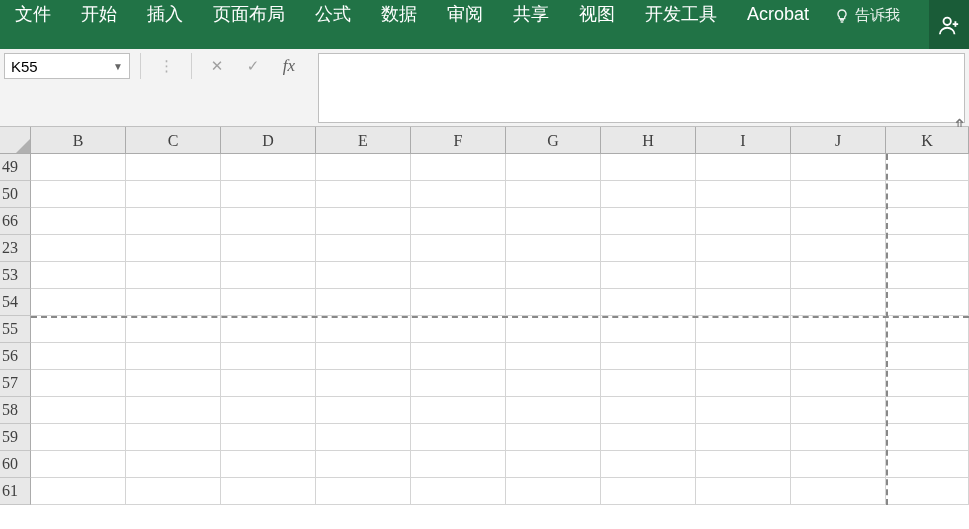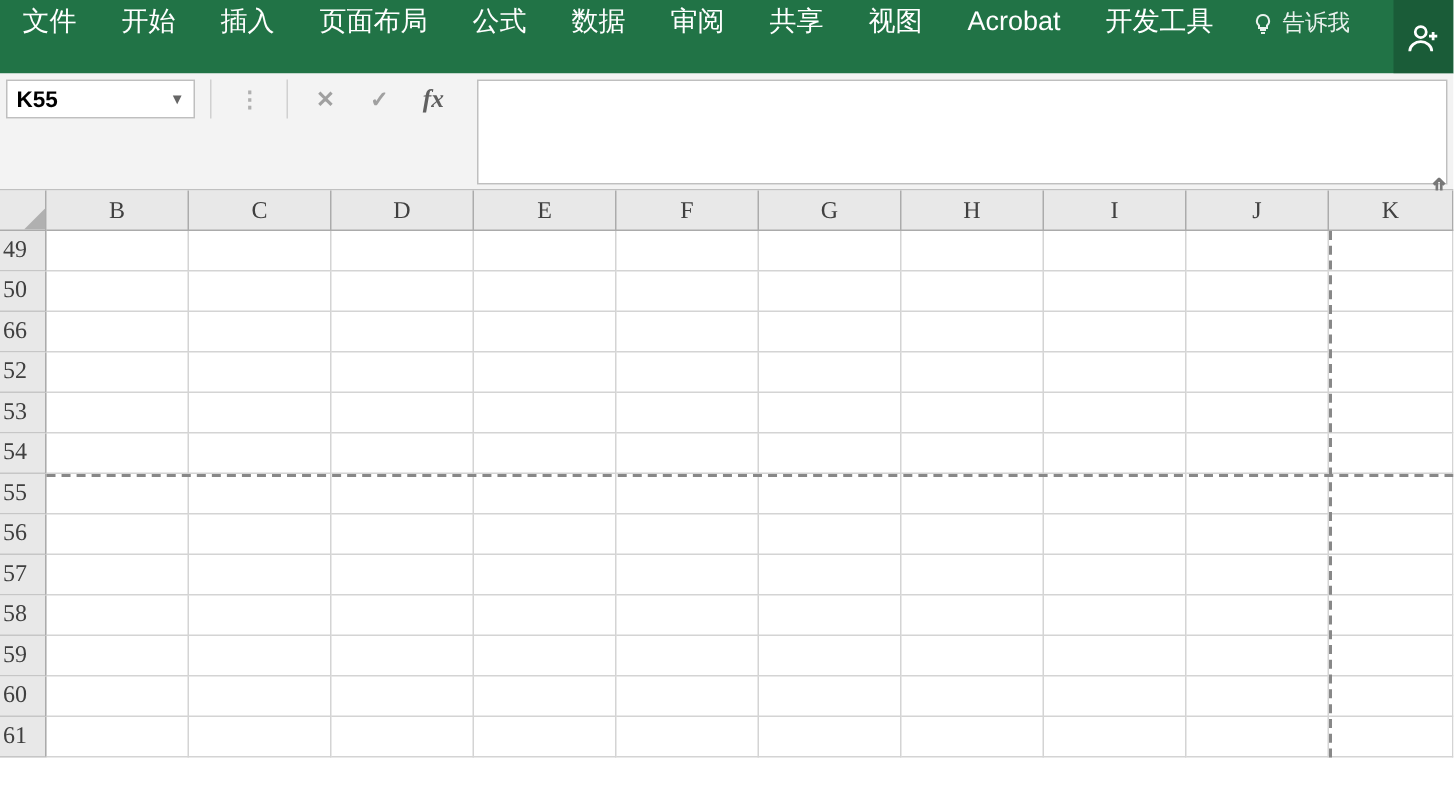--- a/index.html
+++ b/index.html
@@ -13,21 +13,21 @@
            display:flex; align-items:center; }
     .tab.acrobat { font-weight:400; }
     .tellme { display:flex; align-items:center; gap:5px; padding:6px 10px; opacity:.9;
               font-size:15px; }
     .bulb { width:16px; height:16px; }
     .share-btn { position:absolute; right:0; top:0; height:49px; width:40px;
                  background:#1a5c38; display:flex; align-items:center; justify-content:center; }
 
     
     .fbar-wrap { display:flex; align-items:flex-start; padding:4px; gap:6px; height:78px;
-                 border-bottom:1px solid #c0c0c0; background:#f3f3f3; position:relative;font-weight:bold; }
+                 border-bottom:1px solid #c0c0c0; background:#f3f3f3; position:relative; }
     .namebox { width:126px; height:26px; border:1px solid #bfbfbf; background:#fff;
                display:flex; align-items:center; padding:0 6px; font-size:15px;
                justify-content:space-between; }
     .namebox .dd { color:#666; font-size:10px; }
     .sep { width:1px; height:26px; background:#d0d0d0; margin:0 4px; }
     .mini-icon { width:30px; height:26px; display:flex; align-items:center;
                  justify-content:center; color:#a0a0a0; font-size:15px; cursor:pointer; }
     .fx { font-style:italic; font-family:"Times New Roman",serif; color:#606060; font-size:17px; }
     .dots { letter-spacing:-1px; color:#b0b0b0; }
     .formula-edit { flex:1; height:70px; border:1px solid #bfbfbf; background:#fff;
@@ -65,22 +65,22 @@
   <div style="display: flex;">
       <div class="tab">文件</div>
       <div class="tab">开始</div>
       <div class="tab">插入</div>
       <div class="tab">页面布局</div>
       <div class="tab">公式</div>
       <div class="tab">数据</div>
       <div class="tab">审阅</div>
       <div class="tab">共享</div>
       <div class="tab">视图</div>
+      <div class="tab">开发工具</div>
       <div class="tab acrobat">Acrobat</div>
-      <div class="tab">开发工具</div>
     </div>
   <div class="tellme">
     <svg class="bulb" viewBox="0 0 24 24" fill="none" stroke="#fff" stroke-width="2">
         <path d="M9 18h6M10 21h4M12 3a6 6 0 0 0-4 10.5V16h8v-2.5A6 6 0 0 0 12 3z"></path>
       </svg>
     <span>告诉我</span>
   </div>
   <div class="share-btn">
     <svg width="22" height="22" viewBox="0 0 24 24" fill="none" stroke="#fff" stroke-width="2">
         <circle cx="10" cy="8" r="4"></circle>
@@ -156,21 +156,21 @@
         <div class="cell" style="width: 95px;"></div>
         <div class="cell" style="width: 95px;"></div>
         <div class="cell" style="width: 95px;"></div>
         <div class="cell" style="width: 95px;"></div>
         <div class="cell" style="width: 95px;"></div>
         <div class="cell" style="width: 95px;"></div>
         <div class="cell" style="width: 95px;"></div>
         <div class="cell" style="width: 83px;"></div>
       </div>
       <div class="row">
-        <div class="rowhead">52</div>
+        <div class="rowhead">23</div>
         <div class="cell" style="width: 95px;"></div>
         <div class="cell" style="width: 95px;"></div>
         <div class="cell" style="width: 95px;"></div>
         <div class="cell" style="width: 95px;"></div>
         <div class="cell" style="width: 95px;"></div>
         <div class="cell" style="width: 95px;"></div>
         <div class="cell" style="width: 95px;"></div>
         <div class="cell" style="width: 95px;"></div>
         <div class="cell" style="width: 95px;"></div>
         <div class="cell" style="width: 83px;"></div>

